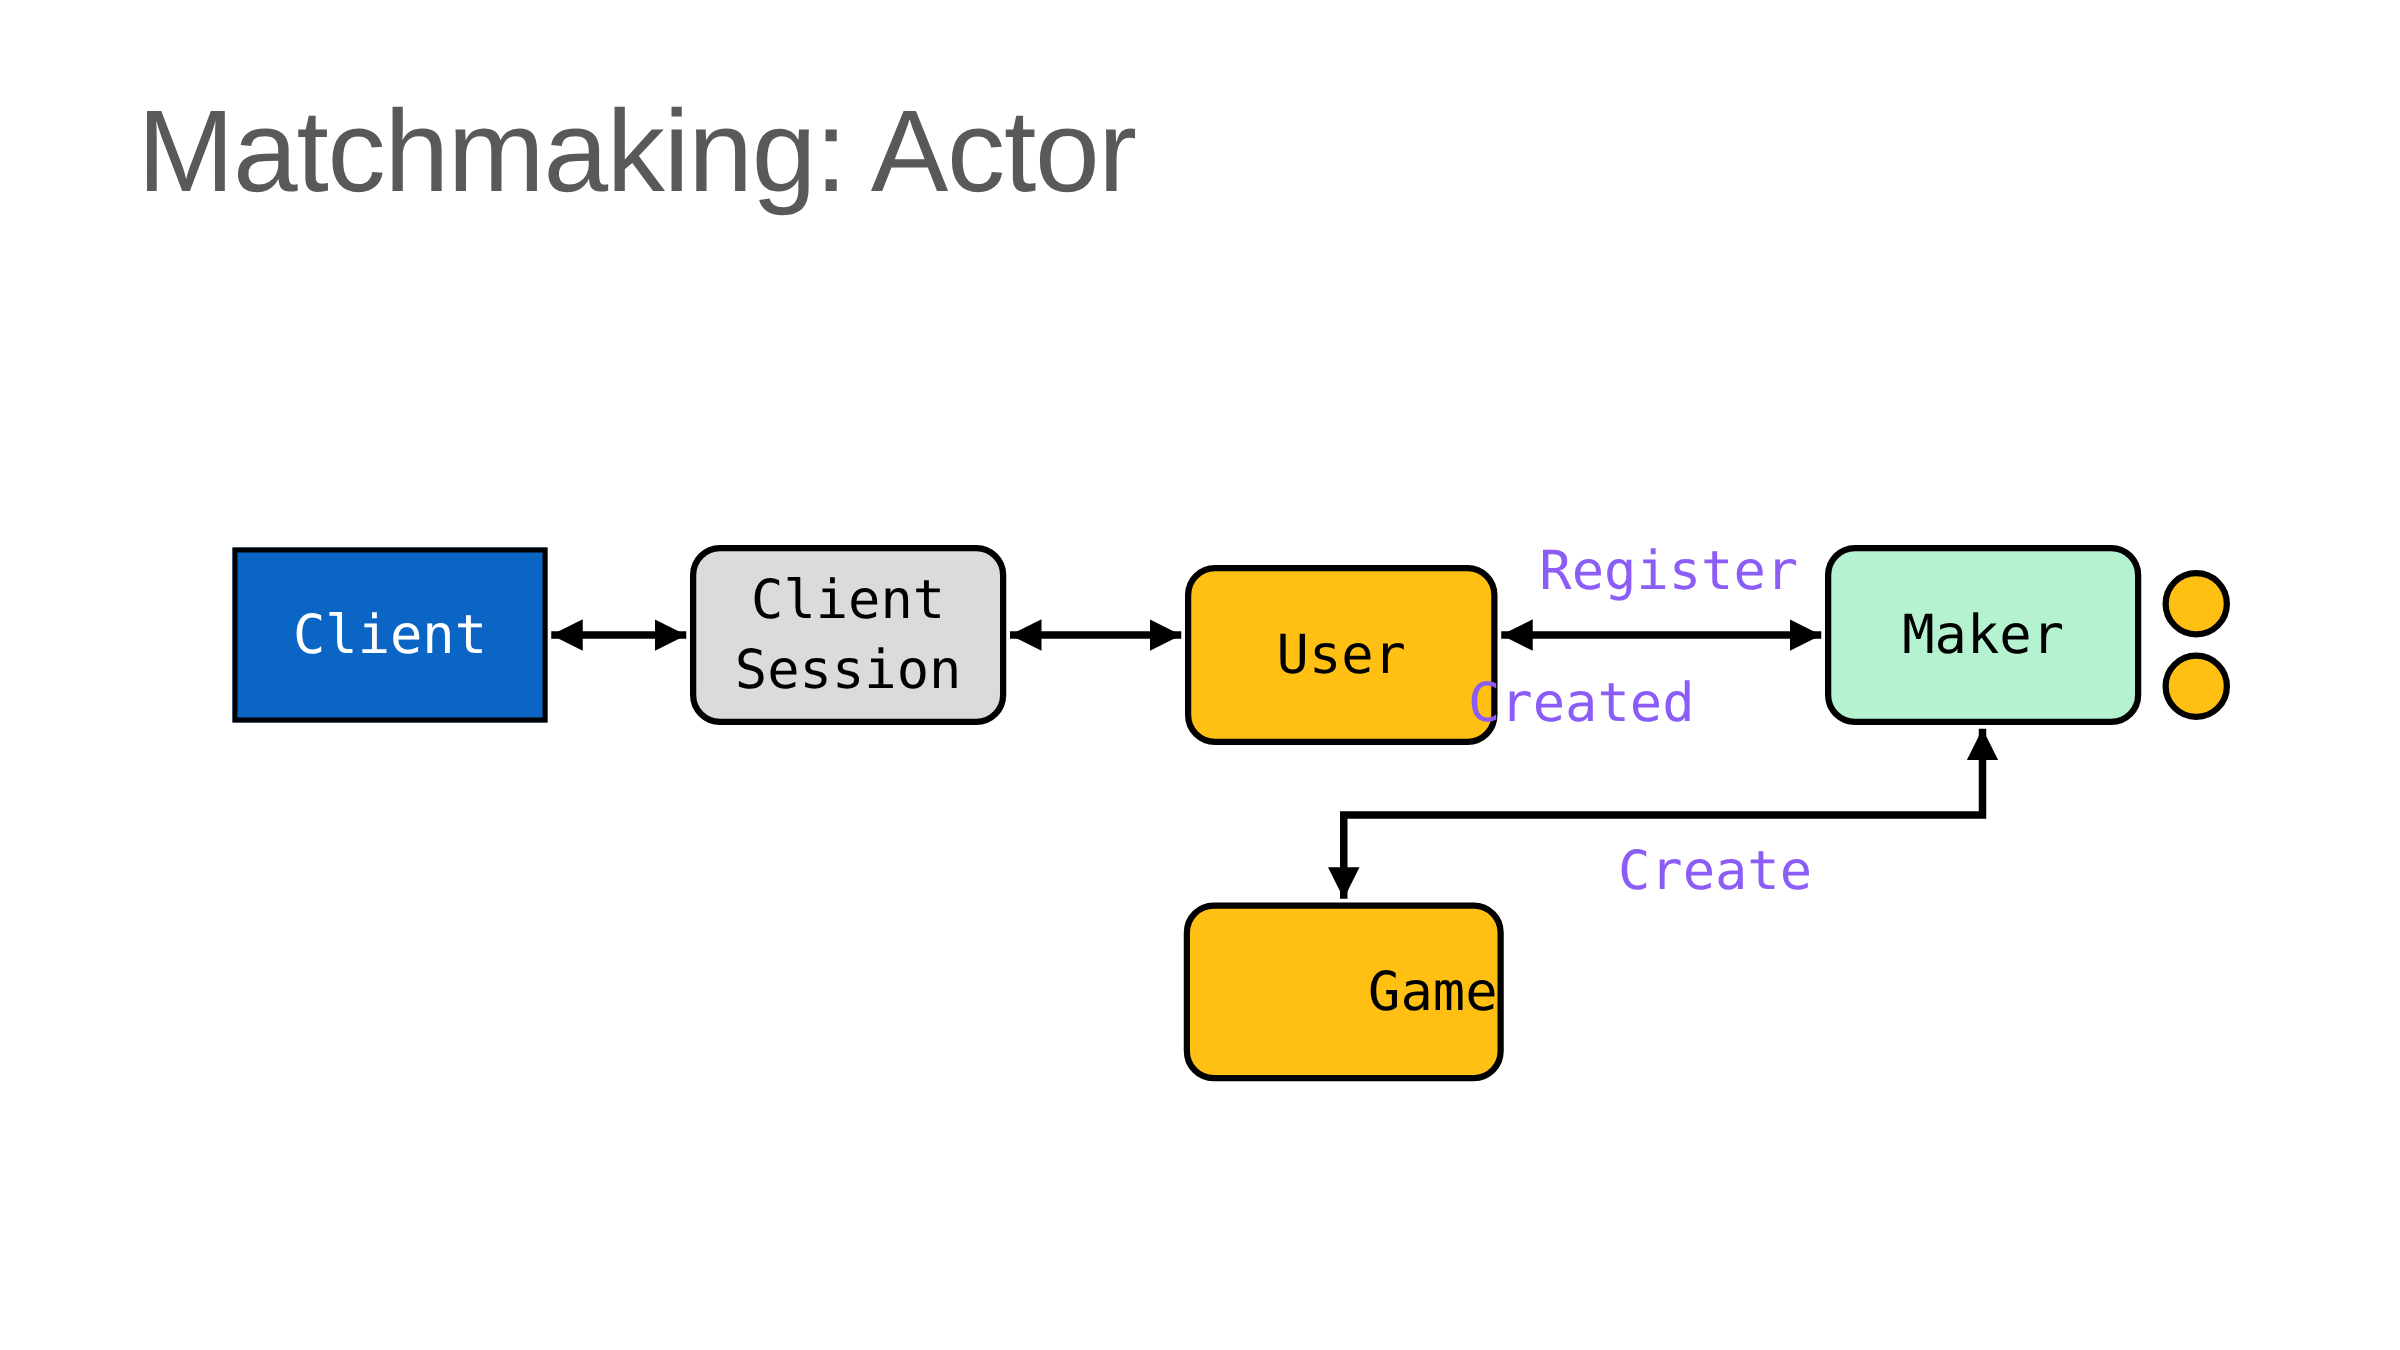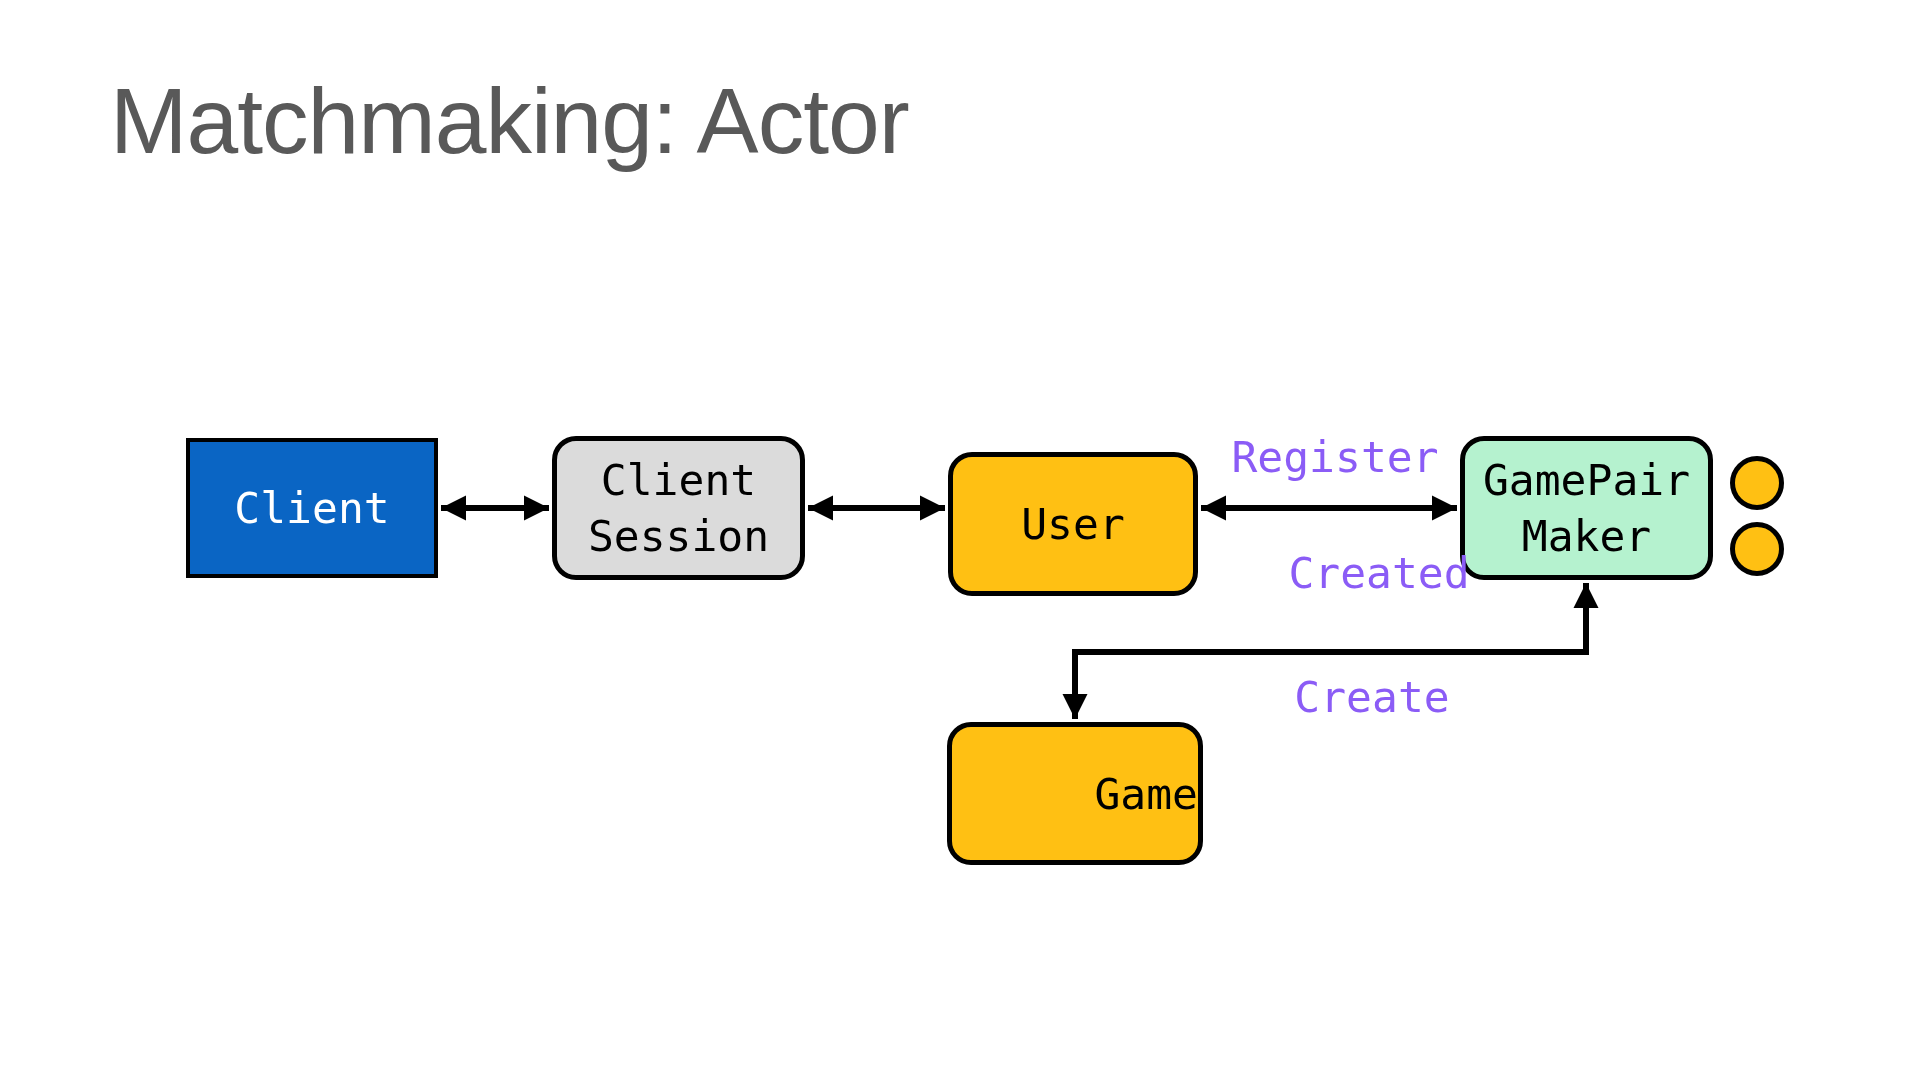--- a/index.html
+++ b/index.html
@@ -82,21 +82,21 @@
   .circle-2 { left: 1730px; top: 522px; }
   .edge-label {
     position: absolute;
     font-family: "DejaVu Sans Mono", monospace;
     font-size: 43px;
     color: #8b5cf6;
     transform: translateX(-50%);
     white-space: nowrap;
   }
   .label-register { left: 1335px; top: 432px; }
-  .label-created  { left: 1379px; top: 538px; margin-top: 10px; }
+  .label-created  { left: 1265px; top: 538px; }
   .label-create   { left: 1372px; top: 672px; }
   .connector-layer {
     position: absolute;
     left: 0; top: 0;
     width: 1920px; height: 1080px;
     pointer-events: none;
   }
 </style>
 </head>
 <body>
@@ -114,21 +114,20 @@
     <div class="node node-rounded node-client-session">
       <span>Client</span>
       <span>Session</span>
     </div>
 
     <div class="node node-rounded node-user">
       <span>User</span>
     </div>
 
     <div class="node node-rounded node-gamepair-maker">
-      <span>GamePair</span>
       <span>Maker</span>
     </div>
 
     <div class="node node-rounded node-game">
       <span>Game</span>
     </div>
 
     <div class="instance-circle circle-1"></div>
     <div class="instance-circle circle-2"></div>
 

